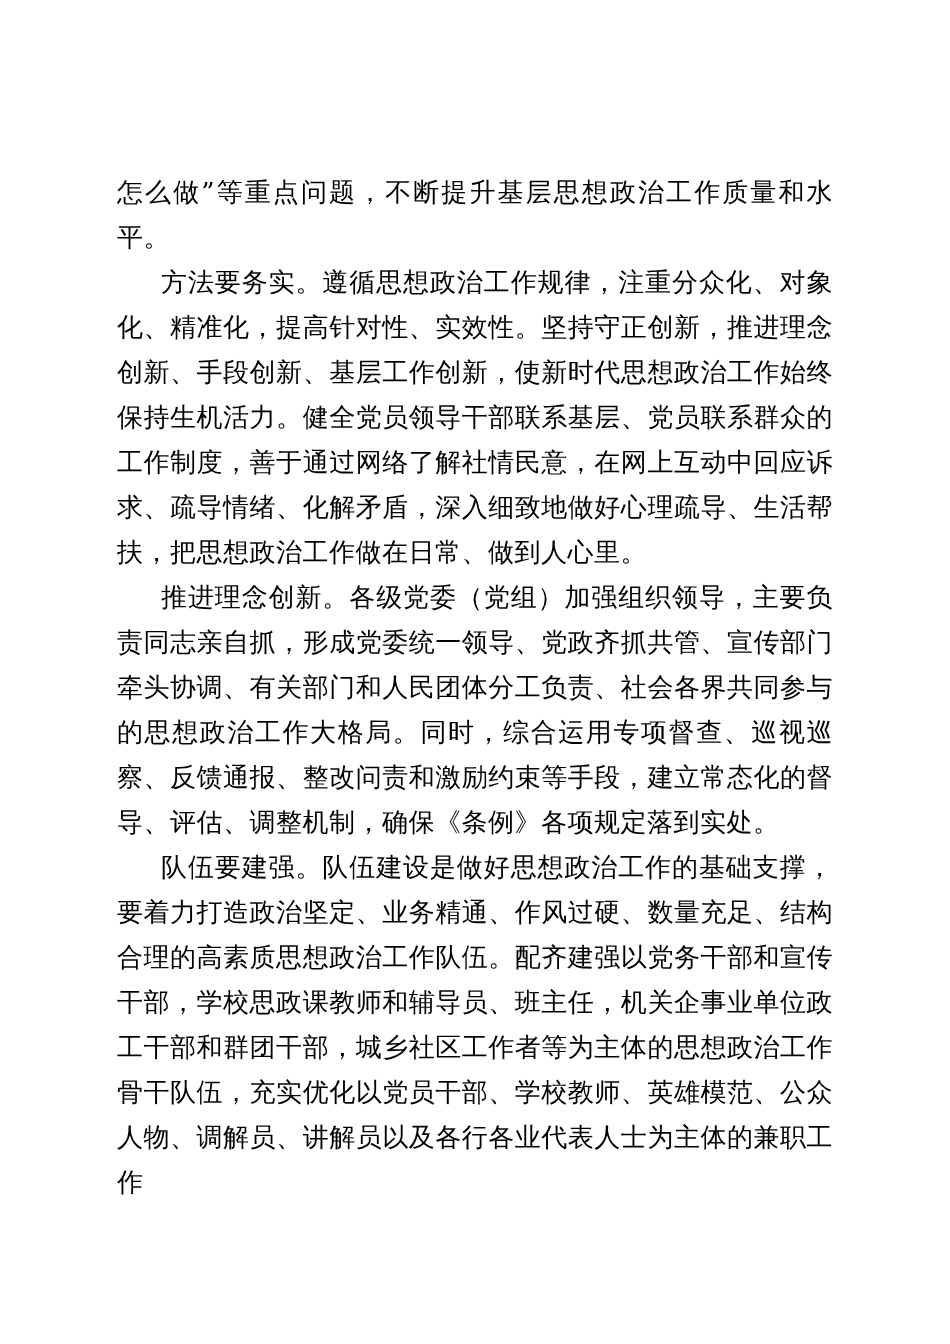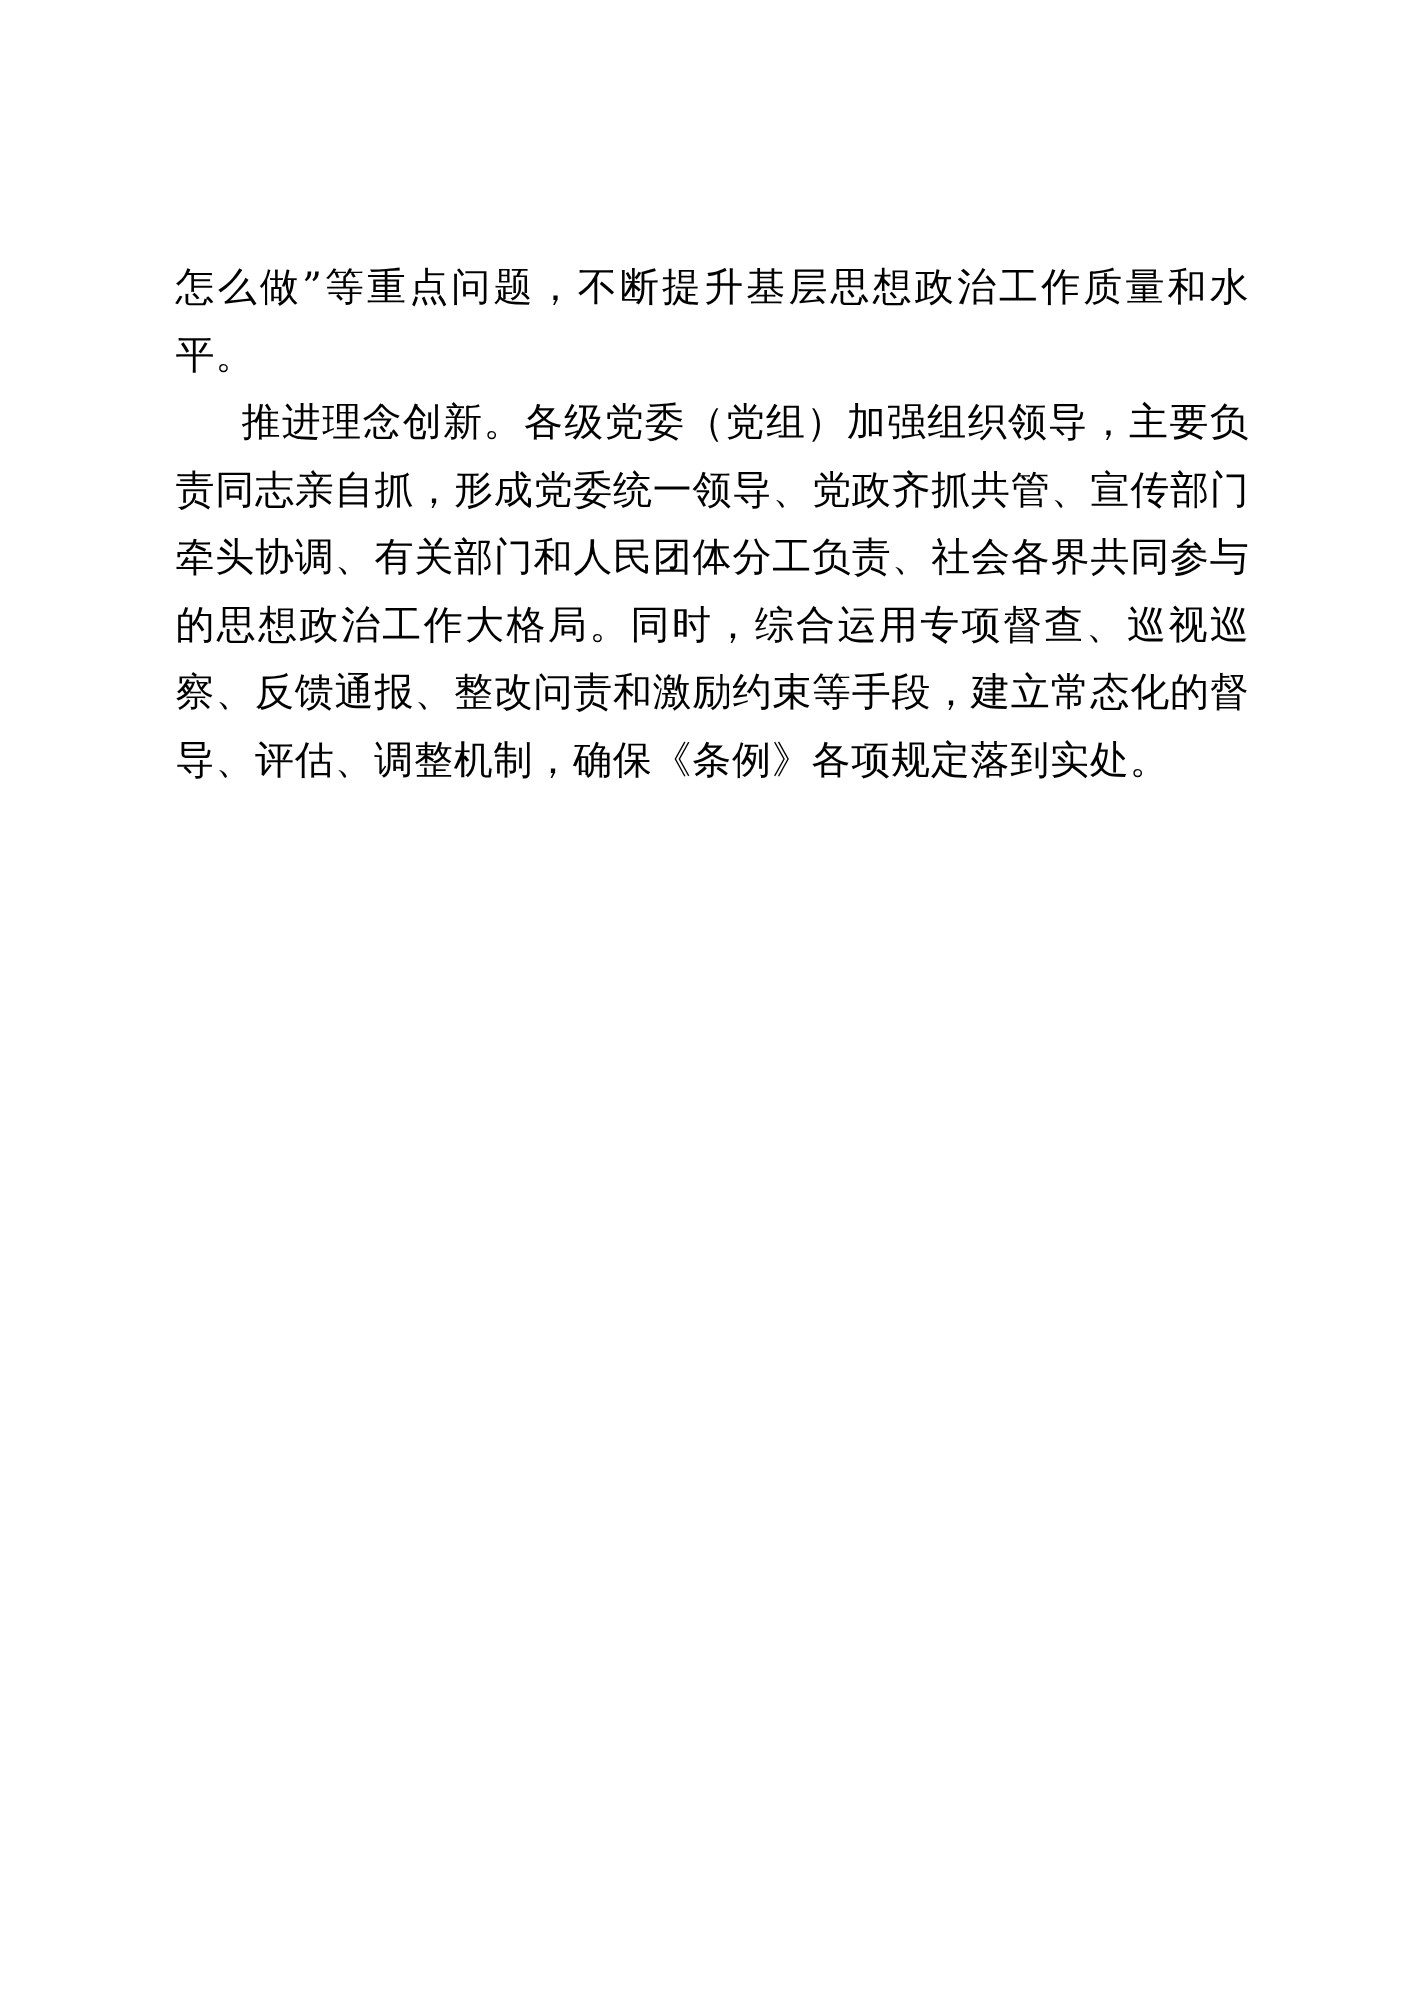--- a/index.html
+++ b/index.html
@@ -37,15 +37,17 @@
   .para.indent {
     text-indent: 44px;
   }
 </style>
 </head>
 <body>
 
 <div class="page">
   <div class="doc-body">
     <p class="para">怎么做”等重点问题，不断提升基层思想政治工作质量和水平。</p>
+    <p class="para indent">方法要务实。遵循思想政治工作规律，注重分众化、对象化、精准化，提高针对性、实效性。坚持守正创新，推进理念创新、手段创新、基层工作创新，使新时代思想政治工作始终保持生机活力。健全党员领导干部联系基层、党员联系群众的工作制度，善于通过网络了解社情民意，在网上互动中回应诉求、疏导情绪、化解矛盾，深入细致地做好心理疏导、生活帮扶，把思想政治工作做在日常、做到人心里。</p>
     <p class="para indent">推进理念创新。各级党委（党组）加强组织领导，主要负责同志亲自抓，形成党委统一领导、党政齐抓共管、宣传部门牵头协调、有关部门和人民团体分工负责、社会各界共同参与的思想政治工作大格局。同时，综合运用专项督查、巡视巡察、反馈通报、整改问责和激励约束等手段，建立常态化的督导、评估、调整机制，确保《条例》各项规定落到实处。</p>
+    <p class="para indent">队伍要建强。队伍建设是做好思想政治工作的基础支撑，要着力打造政治坚定、业务精通、作风过硬、数量充足、结构合理的高素质思想政治工作队伍。配齐建强以党务干部和宣传干部，学校思政课教师和辅导员、班主任，机关企事业单位政工干部和群团干部，城乡社区工作者等为主体的思想政治工作骨干队伍，充实优化以党员干部、学校教师、英雄模范、公众人物、调解员、讲解员以及各行各业代表人士为主体的兼职工作</p>
   </div>
 </div>
 
 </body></html>

